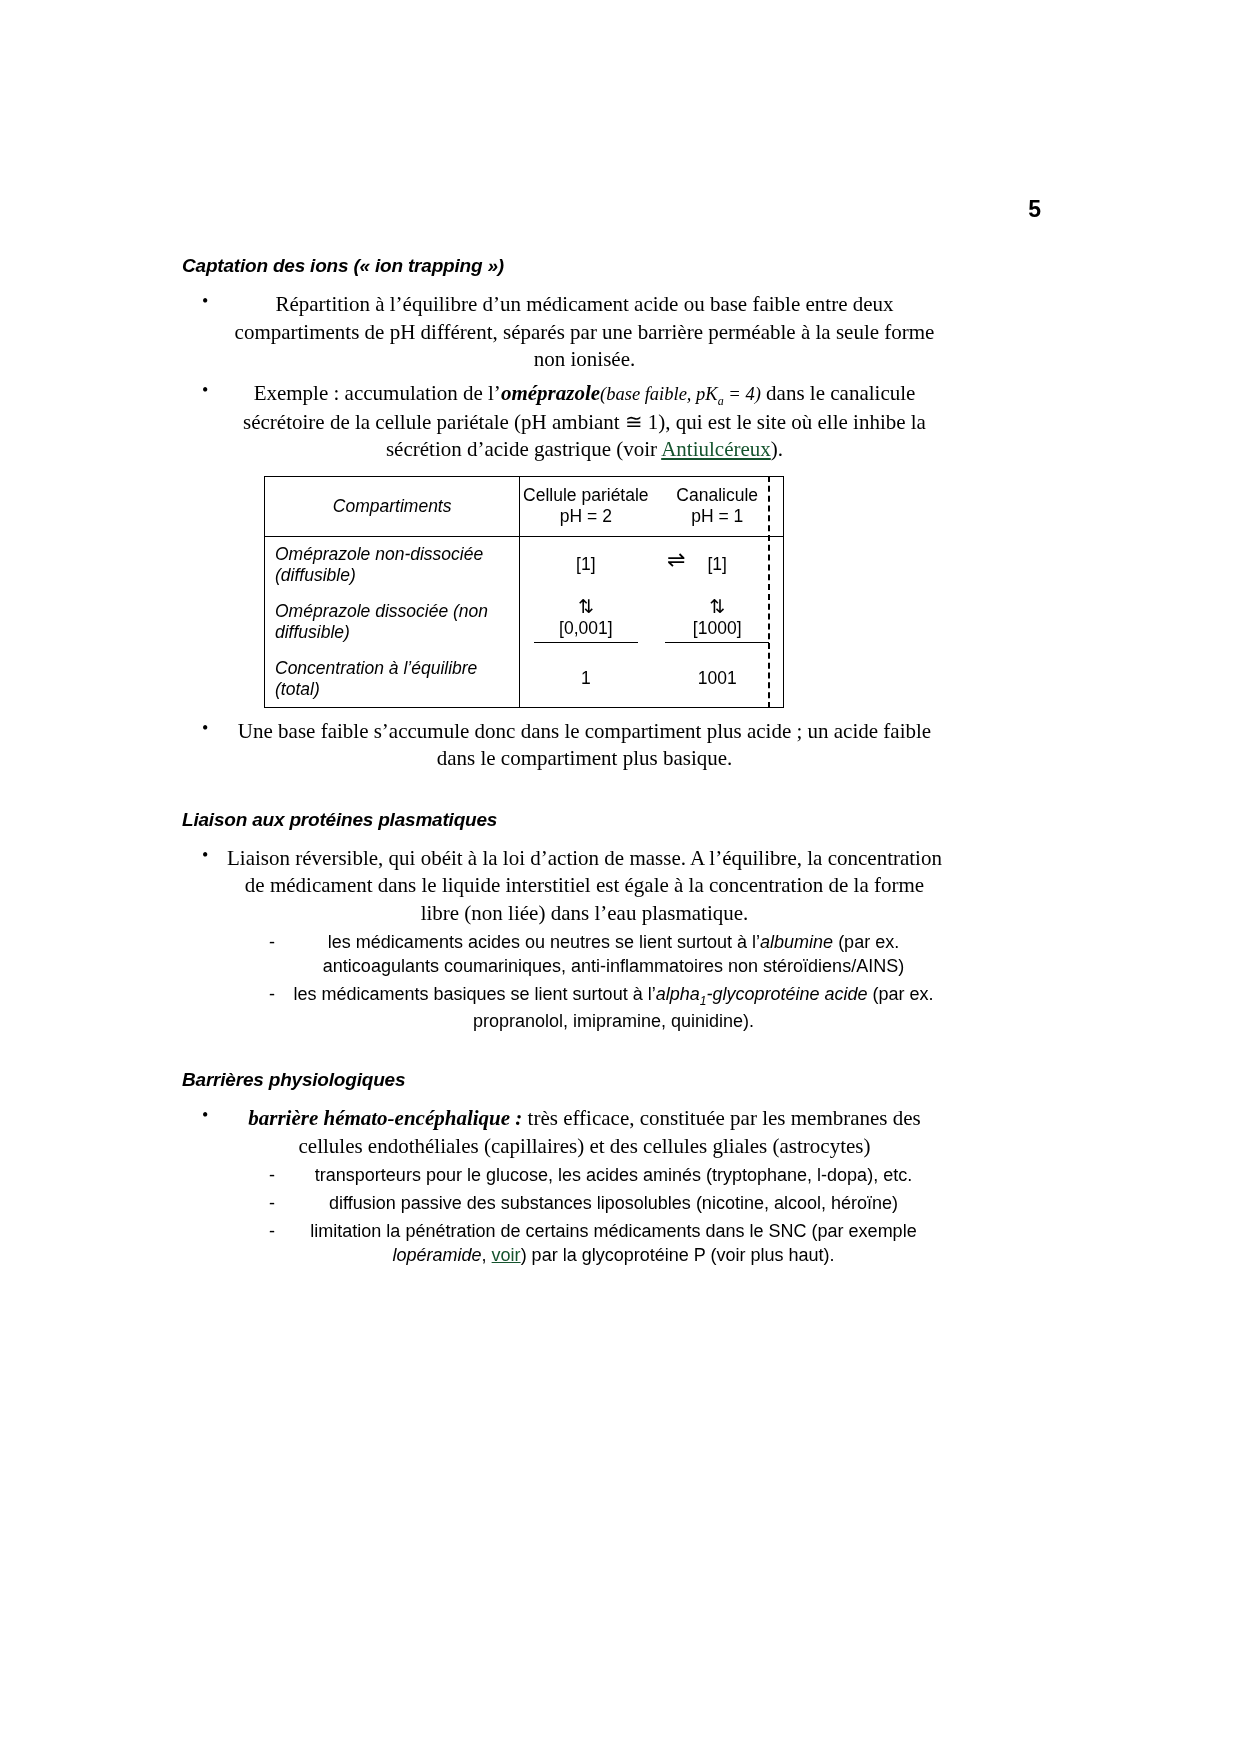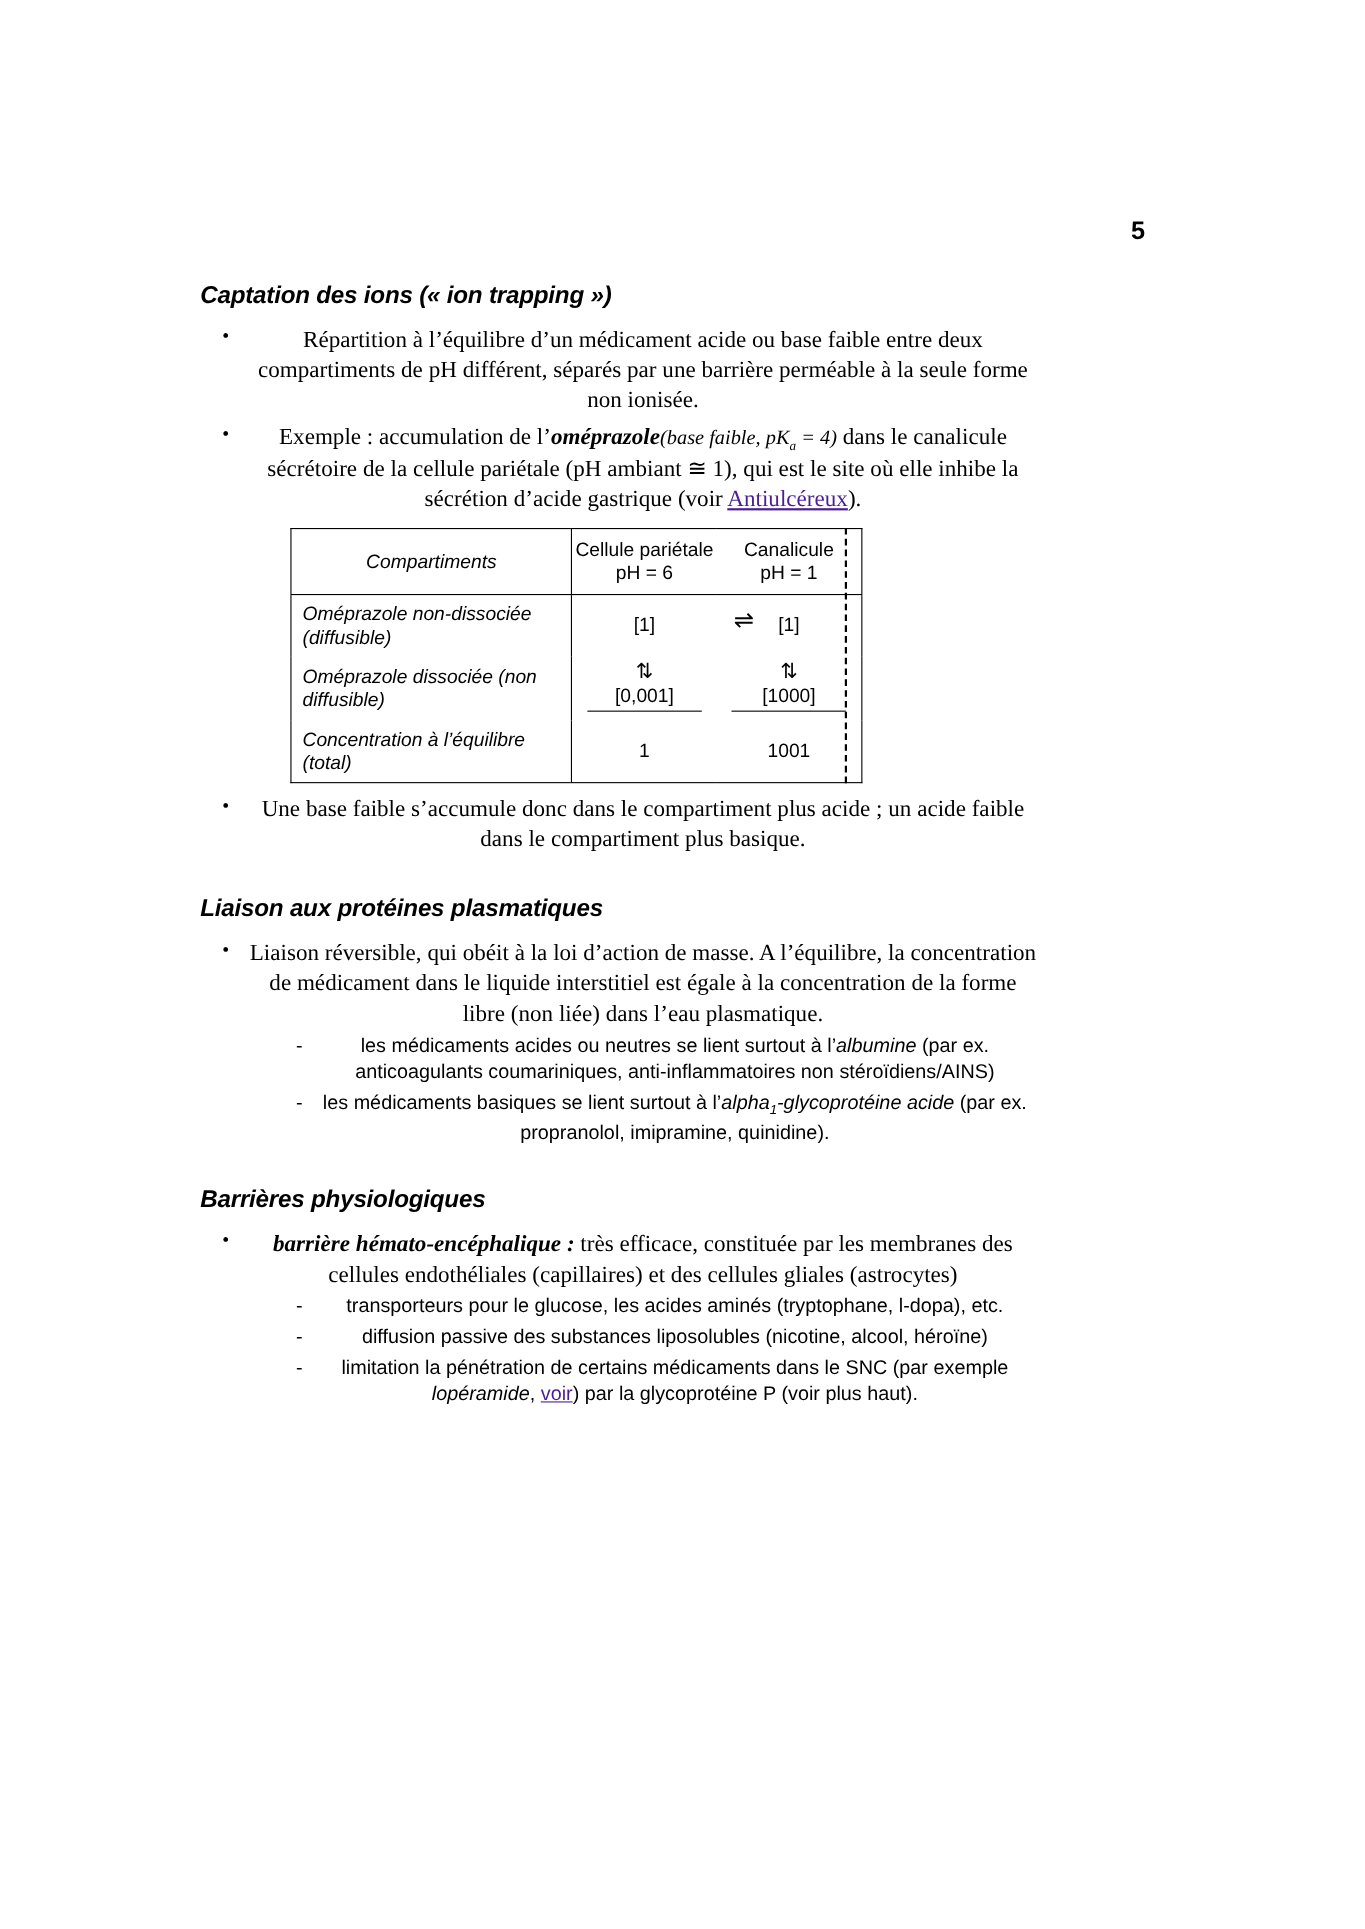--- a/index.html
+++ b/index.html
@@ -21,21 +21,21 @@
     font-weight:bold;
     font-size:23px;
   }
 
   .content { position:absolute; left:182px; top:255px; width:760px; }
 
   .heading {
     font-family:"Liberation Sans", sans-serif;
     font-weight:bold;
     font-style:italic;
-    font-size:22px;
+    font-size:19px;
     letter-spacing:-0.2px;
     margin:0 0 14px 0;
   }
   .heading.sp-top { margin-top:36px; }
 
   .bullet-list { list-style:none; margin:0; padding:0; }
   .bullet-item {
     position:relative;
     padding-left:45px;
     font-size:21px;
@@ -49,21 +49,21 @@
     left:20px; top:-1px;
     font-size:18px;
   }
   .it { font-style:italic;font-weight:bold; }
   .sans-it {
     font-family:Liberation Serif, serif;
     font-style:italic;
     font-size:18.5px;
   }
   .sans-it sub { font-size:12px; }
-  .link { color:#4c1d95; }
+  .link { color:#14532d; }
 
   .sub-list { list-style:none; margin:4px 0 0 0; padding:0; }
   .sub-item {
     font-family:"Liberation Sans", sans-serif;
     font-size:18px;
     line-height:1.33;
     padding-left:58px;
     position:relative;
     margin-bottom:4px;
   }
@@ -148,21 +148,21 @@
     </ul>
 
     <div class="table-rel">
       <div class="table-wrap">
         <table class="ion-table">
           <tbody>
               <tr class="hdr-row">
             <td class="col-label center">Compartiments</td>
             <td class="cell-val hdr-val">
               <div>Cellule pariétale</div>
-              <div>pH = 6</div>
+              <div>pH = 2</div>
             </td>
             <td class="cell-val right-col hdr-val">
               <div>Canalicule</div>
               <div>pH = 1</div>
             </td>
           </tr>
 
           <tr>
             <td class="col-label">Oméprazole non-dissociée (diffusible)</td>
             <td class="cell-val">

